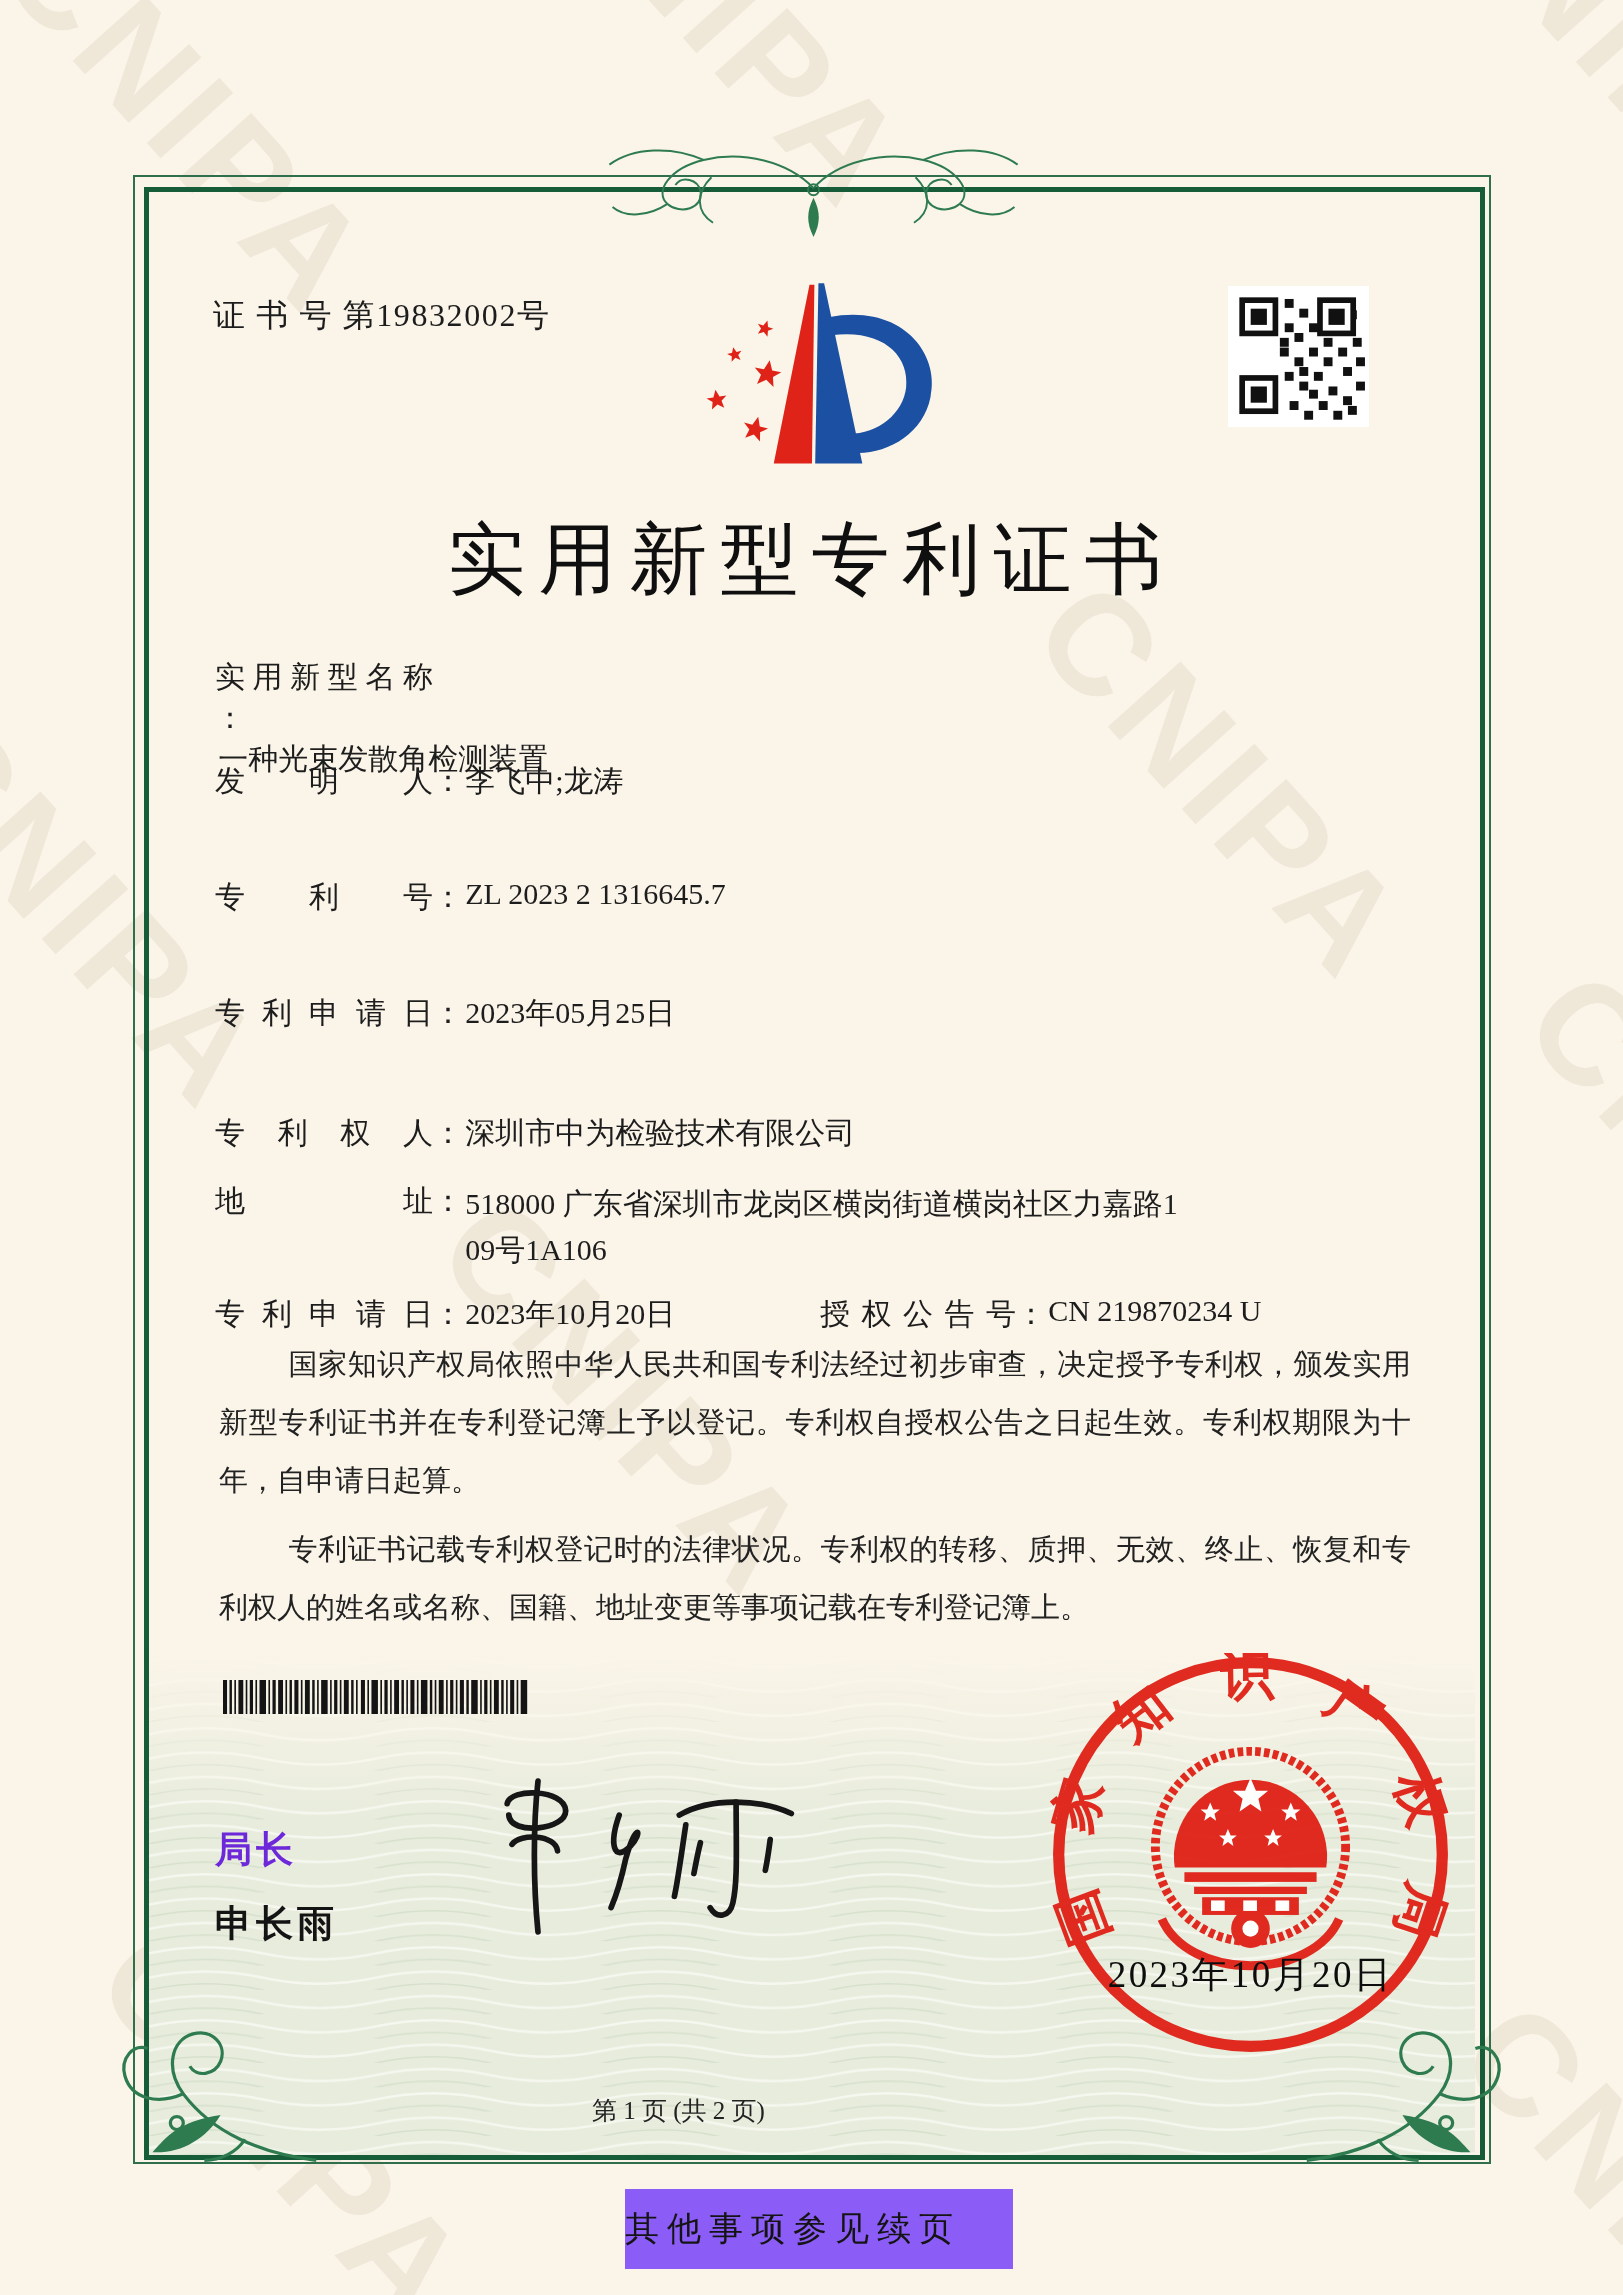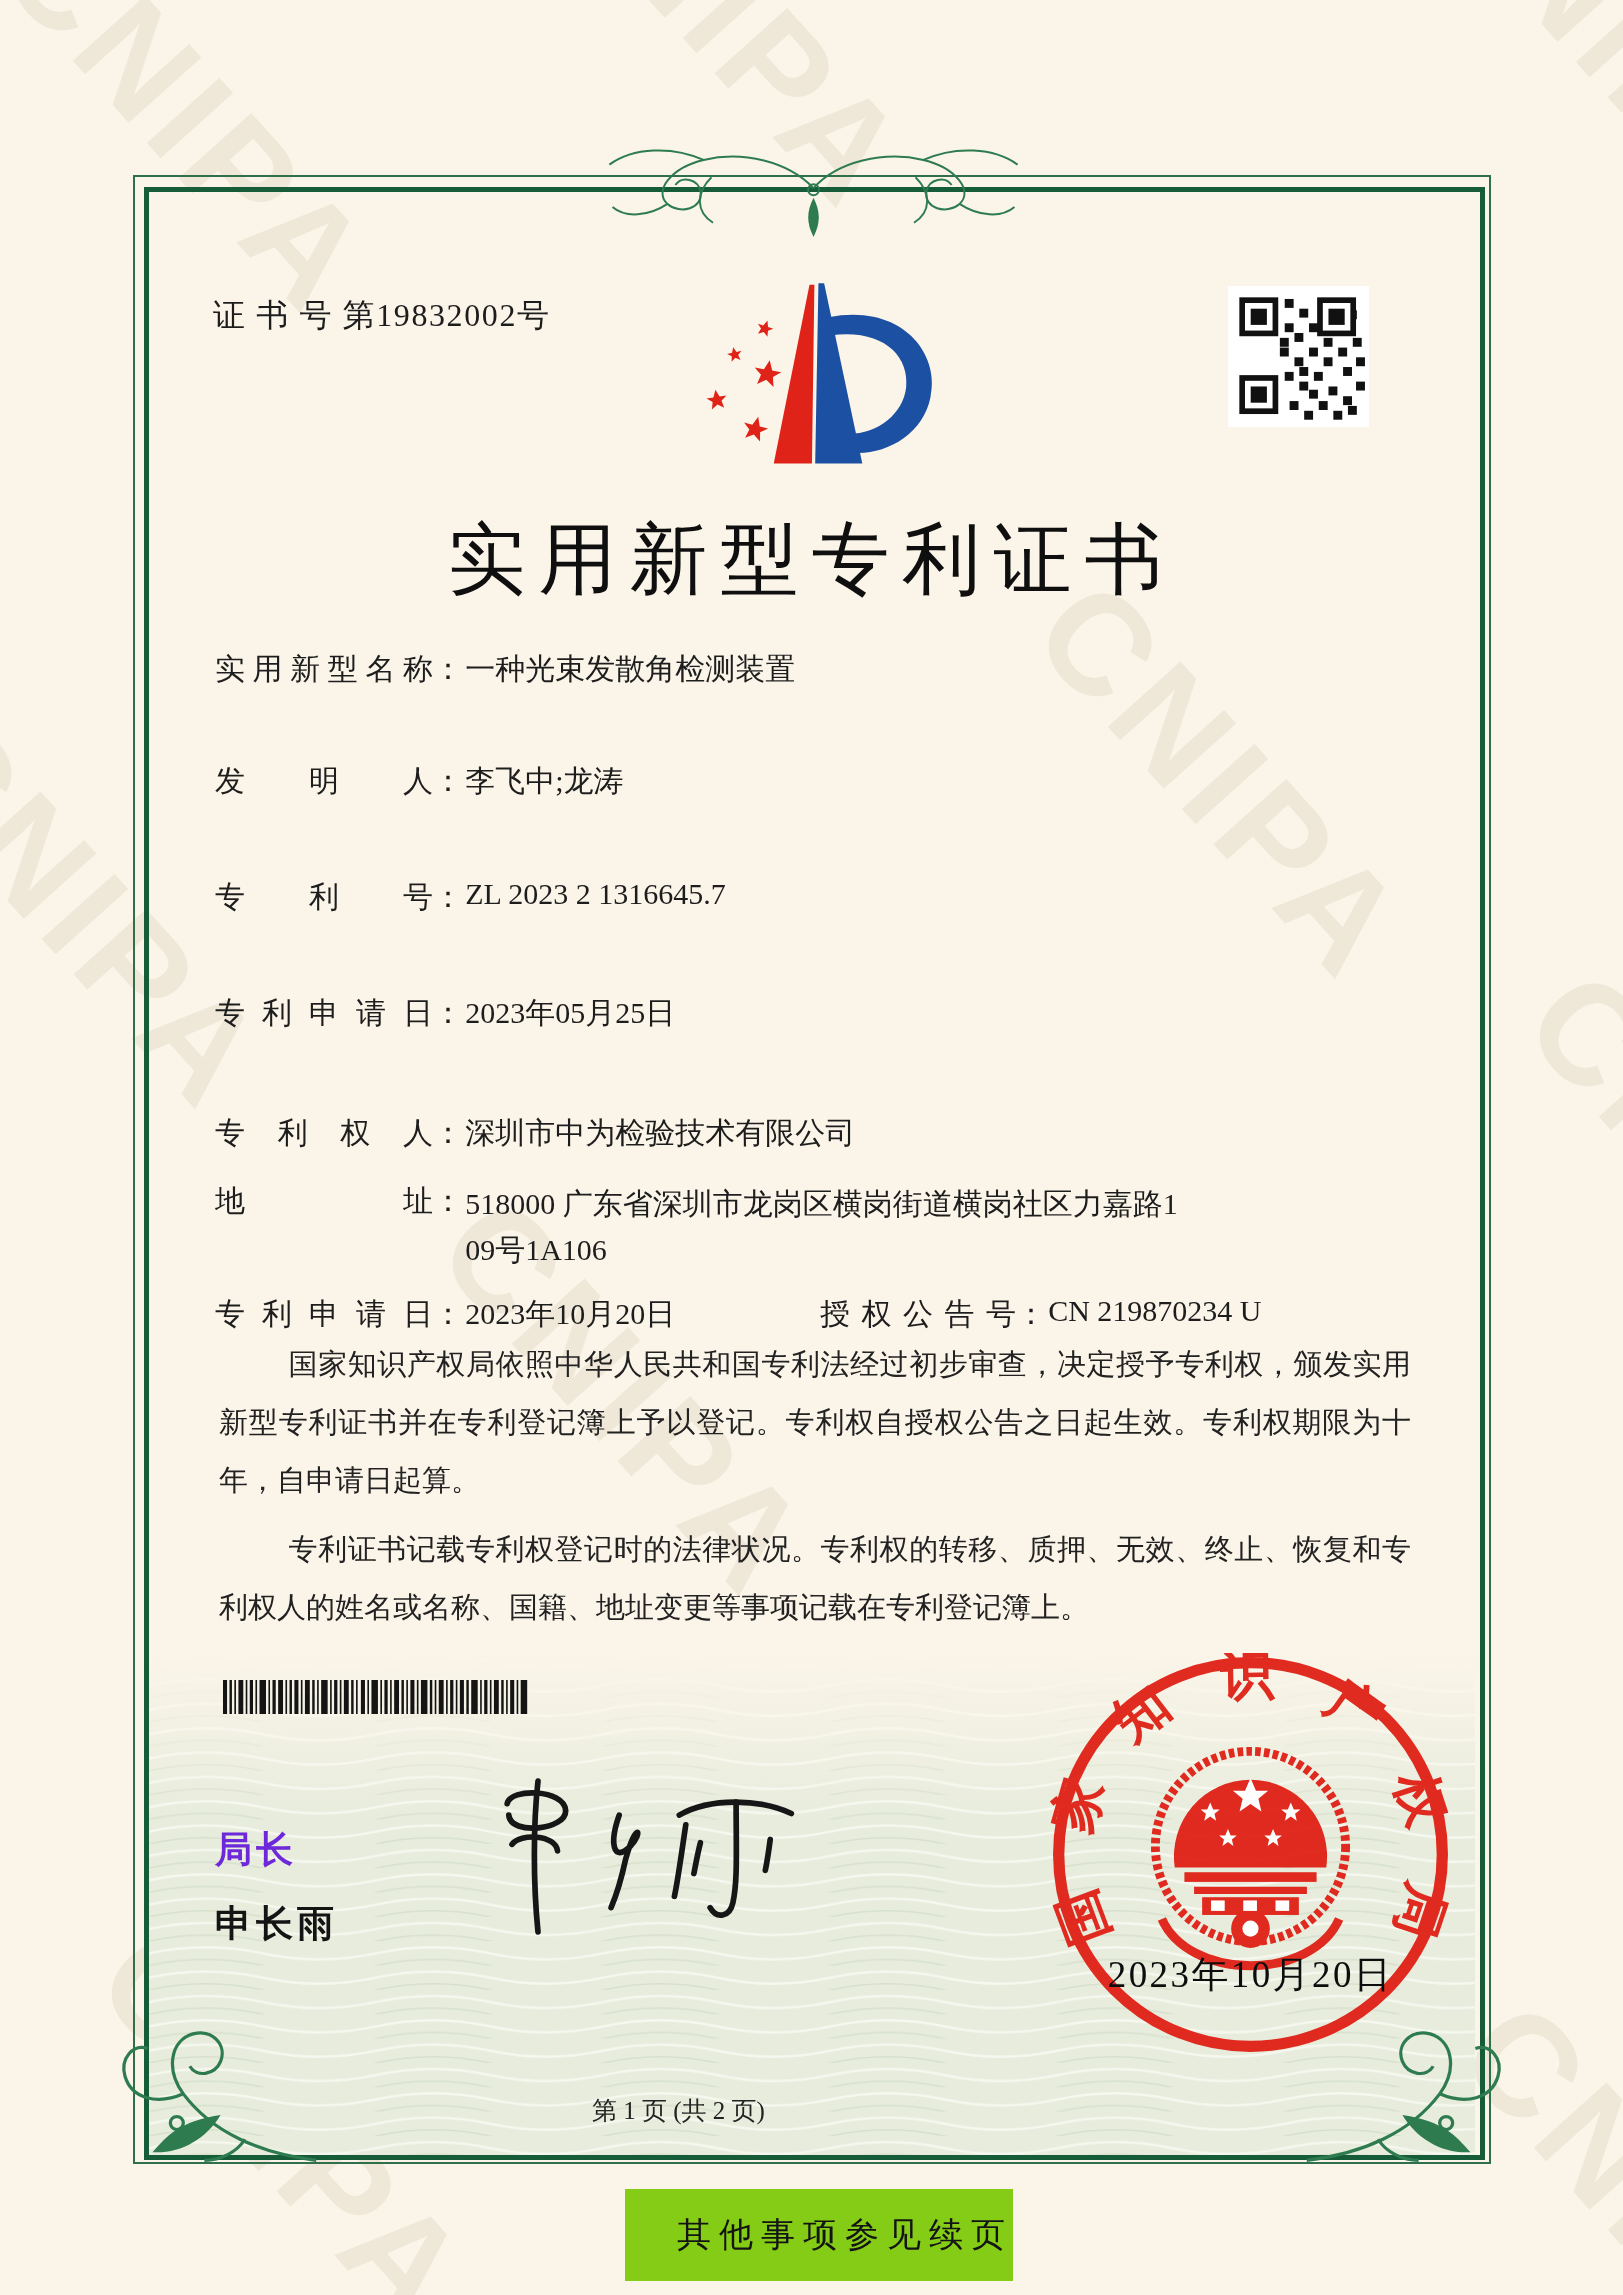--- a/index.html
+++ b/index.html
@@ -45,22 +45,22 @@
   .director{left:215px;top:1825px;z-index:6;font-family:"Liberation Sans",sans-serif;
             font-weight:700;font-size:37px;letter-spacing:4px;color:#6d28d9;}
   .director-name{left:215px;top:1899px;z-index:6;font-family:"Liberation Sans",sans-serif;
             font-weight:700;font-size:37px;letter-spacing:4px;color:#141414;}
   
   .seal{left:1049px;top:1653px;width:403px;height:403px;z-index:6;opacity:.96;}
   .seal-date{left:1049px;top:1950px;width:403px;text-align:center;z-index:7;
              font-size:37px;letter-spacing:2.4px;color:#0d0d0d;}
   
   .pageinfo{left:0;width:1357px;top:2094px;text-align:center;font-size:25px;z-index:5;color:#222;}
-  .contbox{left:625px;top:2189px;width:388px;height:92px;background:#84cc16;z-index:5;
-           display:flex;align-items:center;justify-content:flex-end;font-size:34px;
+  .contbox{left:625px;top:2189px;width:388px;height:80px;background:#8b5cf6;z-index:5;
+           display:flex;align-items:center;justify-content:flex-start;font-size:34px;
            letter-spacing:8px;color:#141414;}
 </style>
 </head>
 <body>
 
 <div class="page">
 
   <div class="wm" style="left:-49px;top:32px;">CNIPA</div>
   <div class="wm" style="left:487px;top:-73px;">CNIPA</div>
   <div class="wm" style="left:1380px;top:-49px;">CNIPA</div>
@@ -185,21 +185,21 @@
       <rect x="28" y="28" width="20" height="20"></rect>
         <rect x="124" y="28" width="20" height="20"></rect>
       <rect x="28" y="124" width="20" height="20"></rect>
     </g>
   </svg>
 
   <div class="abs title">实用新型专利证书</div>
 
   <div class="abs fields">
 
-    <div class="row" style="top:4px;">
+    <div class="row" style="top:12px;flex-direction:column;">
       <span class="lab">实用新型名称</span>
       <span class="colon">：</span>
       <span class="val">一种光束发散角检测装置</span>
     </div>
 
     <div class="row" style="top:116px;">
       <span class="lab">发明人</span>
       <span class="colon">：</span>
       <span class="val">李飞中;龙涛</span>
     </div>

